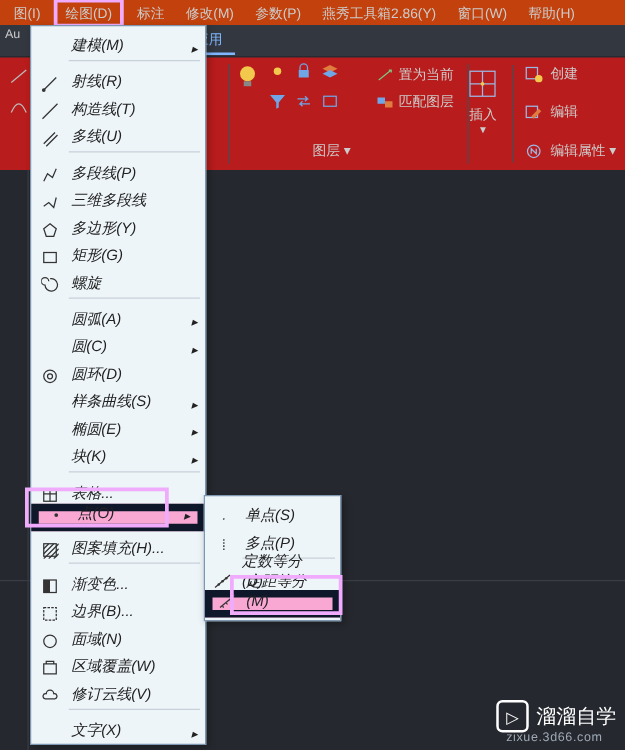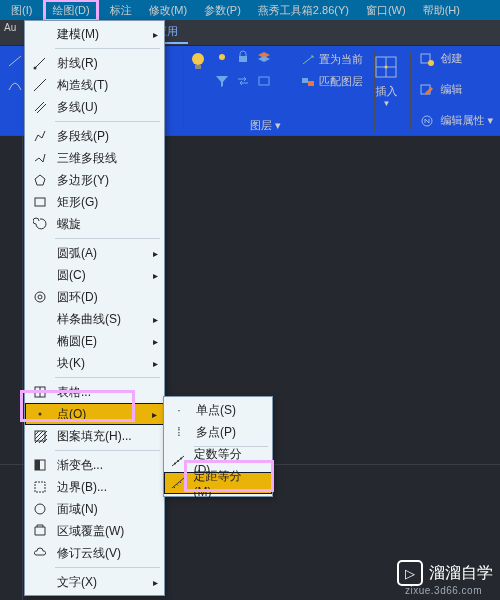--- a/index.html
+++ b/index.html
@@ -1,28 +1,28 @@
 <!DOCTYPE html>
 <html><head>
 <meta charset="utf-8">
 <style>
   * { margin: 0; padding: 0; box-sizing: border-box; font-family: "Microsoft YaHei", sans-serif; }
   body { width: 500px; height: 600px; background: #333740; overflow: hidden; position: relative; }
   
-  .menubar { height: 20px; background: #0369a1; display: flex; align-items: center; padding-left: 5px; gap: 5px; color: #cccccc; font-size: 11px; }
+  .menubar { height: 20px; background: #c2410c; display: flex; align-items: center; padding-left: 5px; gap: 5px; color: #cccccc; font-size: 11px; }
   .menubar-item { padding: 2px 6px; }
   .menubar-item.active { padding: 0; }
   
   .titlebar-extra { height: 26px; background: #33373f; color: #999; font-size: 11px; display: flex; align-items: center; padding: 0 5px; border-bottom: 1px solid #25272d; }
   .aux-left { position: absolute; top: 22px; left: 4px; color: #ccc; font-size: 10px; }
   .tab-row { display: flex; align-items: center; padding-left: 130px; }
   .tab-item { padding: 3px 10px; color: #ccc; border-bottom: 2px solid transparent; }
   .tab-item.active { color: #80b6ff; border-bottom-color: #80b6ff; }
   
-  .ribbon { height: 90px; background: #1d4ed8; border-bottom: 1px solid #b91c1c; position: relative; }
+  .ribbon { height: 90px; background: #b91c1c; border-bottom: 6px solid #b91c1c; position: relative; }
   .ribbon-left { position: absolute; left: 0; top: 0; width: 30px; height: 90px; display:flex; flex-direction:column; gap:10px; padding-top:8px; align-items:center; }
   .small-ico { width:16px; height:14px; }
   .ribbon-center { position: absolute; left: 188px; top: 4px; display: flex; gap: 6px; }
   .ribbon-icons { display: flex; flex-wrap: wrap; width: 70px; gap: 5px; }
   .ribbon-btns { display: flex; flex-direction: column; gap: 3px; margin-left: 6px; }
   .ribbon-btn { display: flex; align-items: center; gap: 4px; color: #cccccc; font-size: 11px; padding: 2px 5px; }
   .ribbon-btn .sw { width:14px; height:12px; }
   .ribbon-panel-label { position: absolute; left: 250px; bottom: 2px; color: #ccc; font-size: 11px; }
   .ribbon-sep { width: 1px; height: 80px; background: #494c54; position: absolute; top: 5px; }
   .ribbon-right { position: absolute; right: 4px; top: 4px; display:flex; gap:2px; }
@@ -31,22 +31,22 @@
   .right-list { display:flex; flex-direction:column; gap:14px; }
   .right-item { display:flex; align-items:center; gap:5px; color:#ccc; font-size:11px; padding:1px 3px; }
   .right-item .mico { width:16px; height:14px; }
   
   .canvas { position: absolute; top: 136px; left: 0; right: 0; bottom: 0; background: #25282e; }
   .hline { position:absolute; left:0; right:0; height:1px; background:#3a3d45; }
   .vline { position:absolute; top:0; bottom:0; width:1px; background:#3a3d45; }
   
   .menu { position: absolute; background: #eef5f9; border: 1px solid #7e98b2; font-size: 12px; color: #222; box-shadow: 2px 2px 6px rgba(0,0,0,.3); }
   .menu-col { display:flex; flex-direction:column; padding: 2px 0; }
-  .menu-item { display: flex; align-items: center; height: 22px; padding: 0 22px 0 6px; gap: 8px; position:relative; }
-  .menu-item.hover { background: #eab308; border: 1px solid #0f172a; height:22px; padding: 0 21px 0 5px; }
+  .menu-item { display: flex; align-items: flex-end; height: 22px; padding: 0 22px 0 6px; gap: 8px; position:relative;font-style:italic; }
+  .menu-item.hover { background: #f9a8d4; border: 6px solid #0f172a; height:22px; padding: 0 21px 0 5px; }
   .menu-item .ico { width: 18px; display: flex; justify-content: center; color:#3b3b3b; }
   .menu-item .arrow { position:absolute; right:6px; font-size:10px; }
   .menu-sep { height: 1px; background: #c7d1da; margin: 3px 4px 3px 30px; }
   
   .submenu { position:absolute; left: 163px; top: 396px; }
   
   .redbox { position:absolute; border: 3px solid #f0abfc; pointer-events:none; }
   
   .watermark { position:absolute; right:7px; bottom:14px; display:flex; align-items:center; gap:6px; color:#fff; font-size:16px; font-weight:500; }
   .wm-logo { width:26px;height:26px;border:2px solid #fff;border-radius:5px;display:flex;align-items:center;justify-content:center;font-size:13px; }

